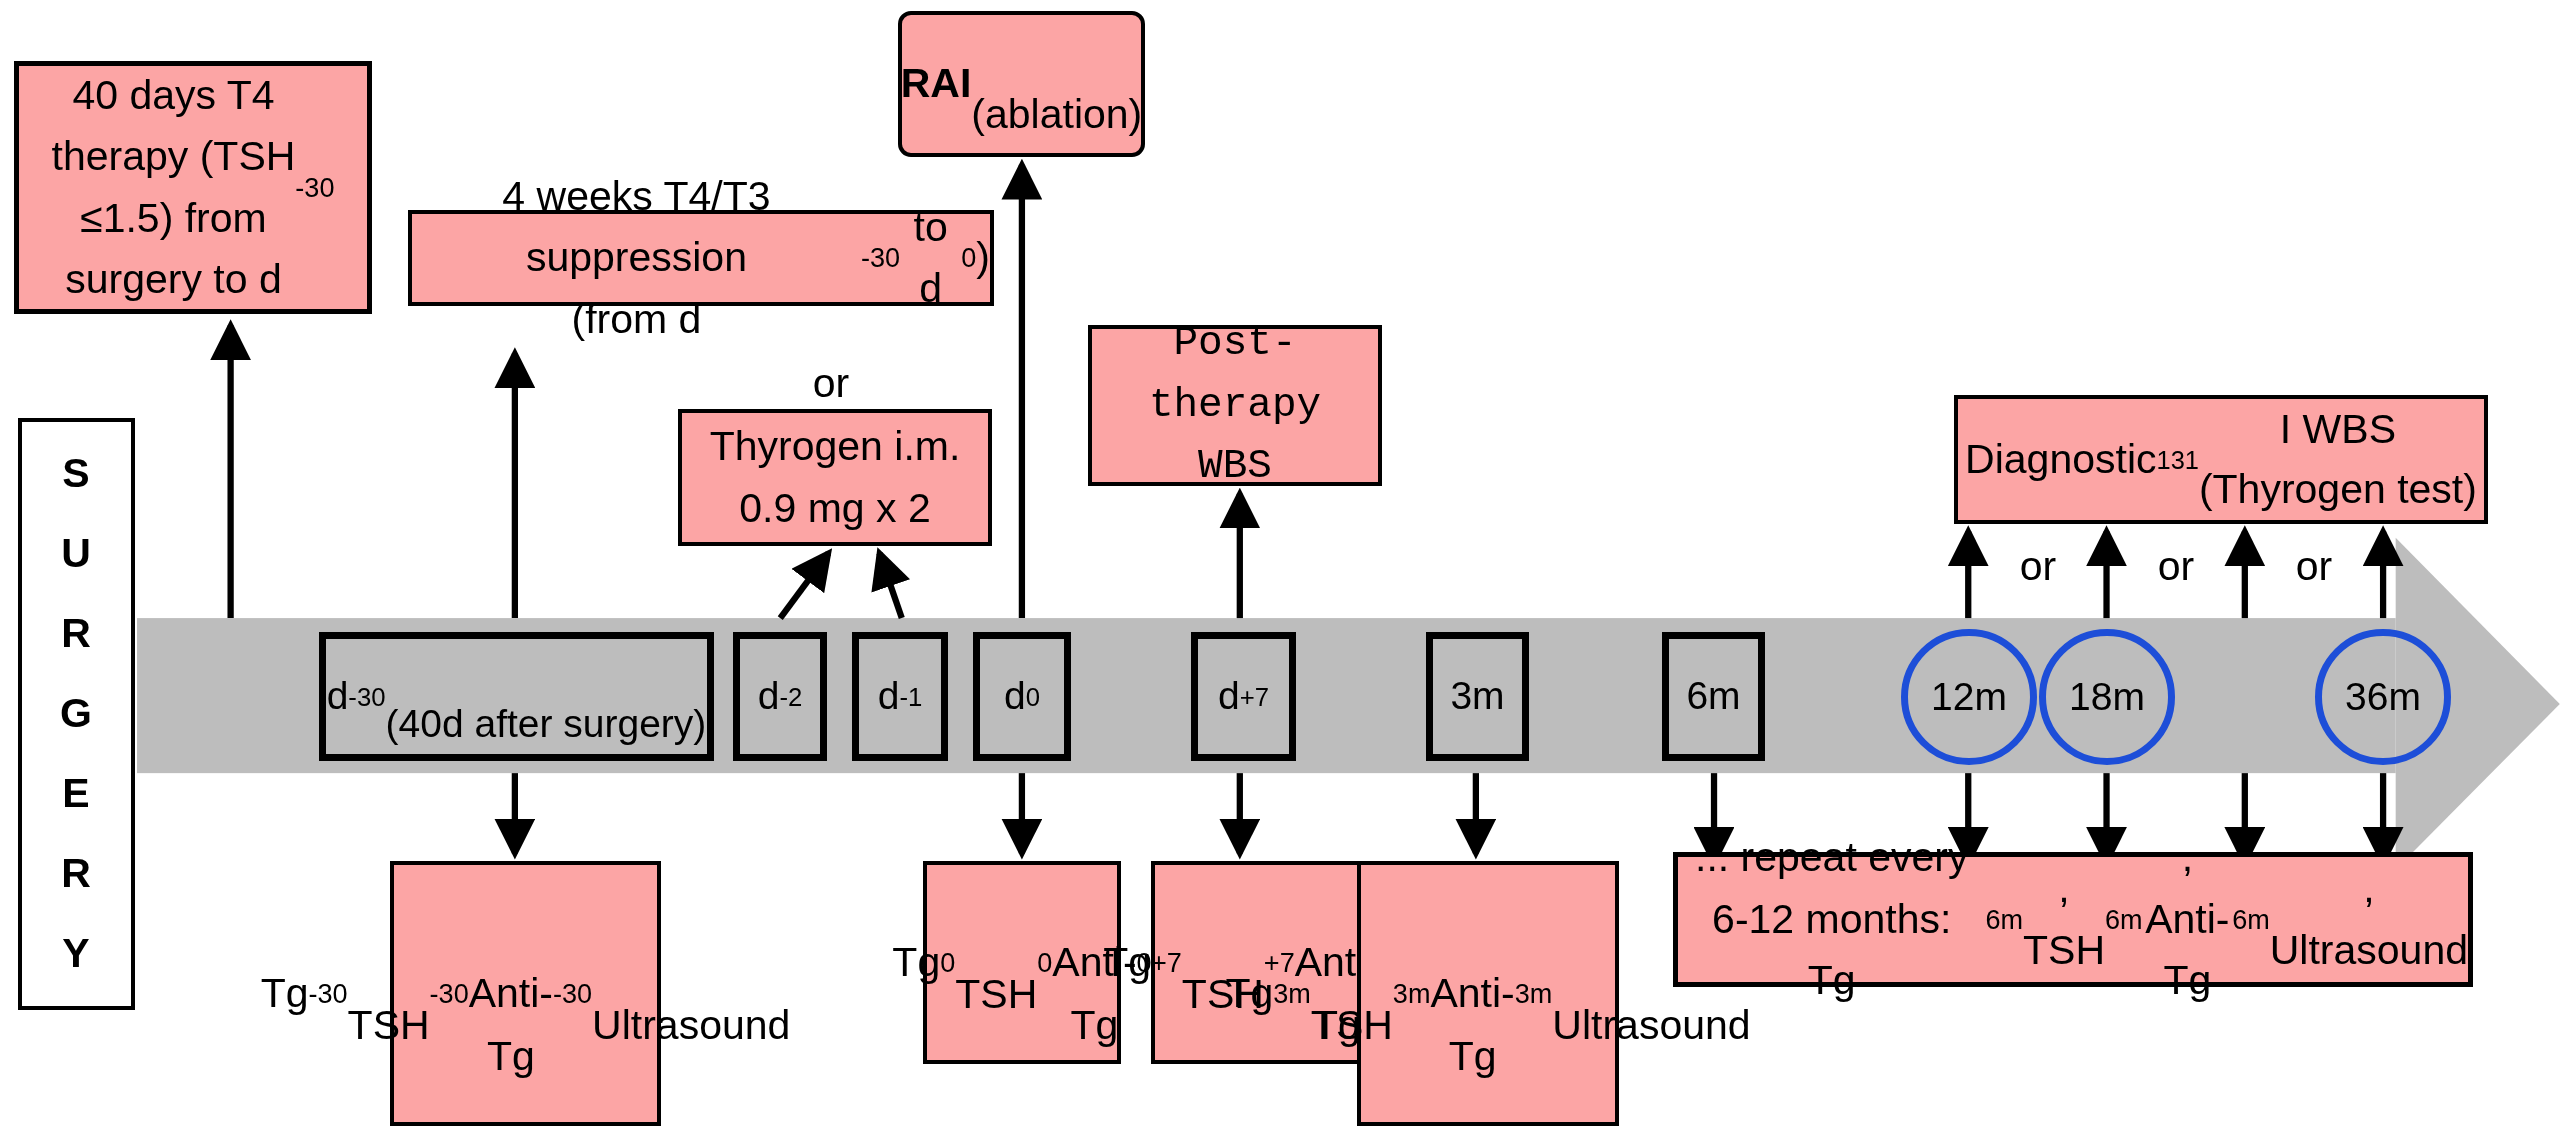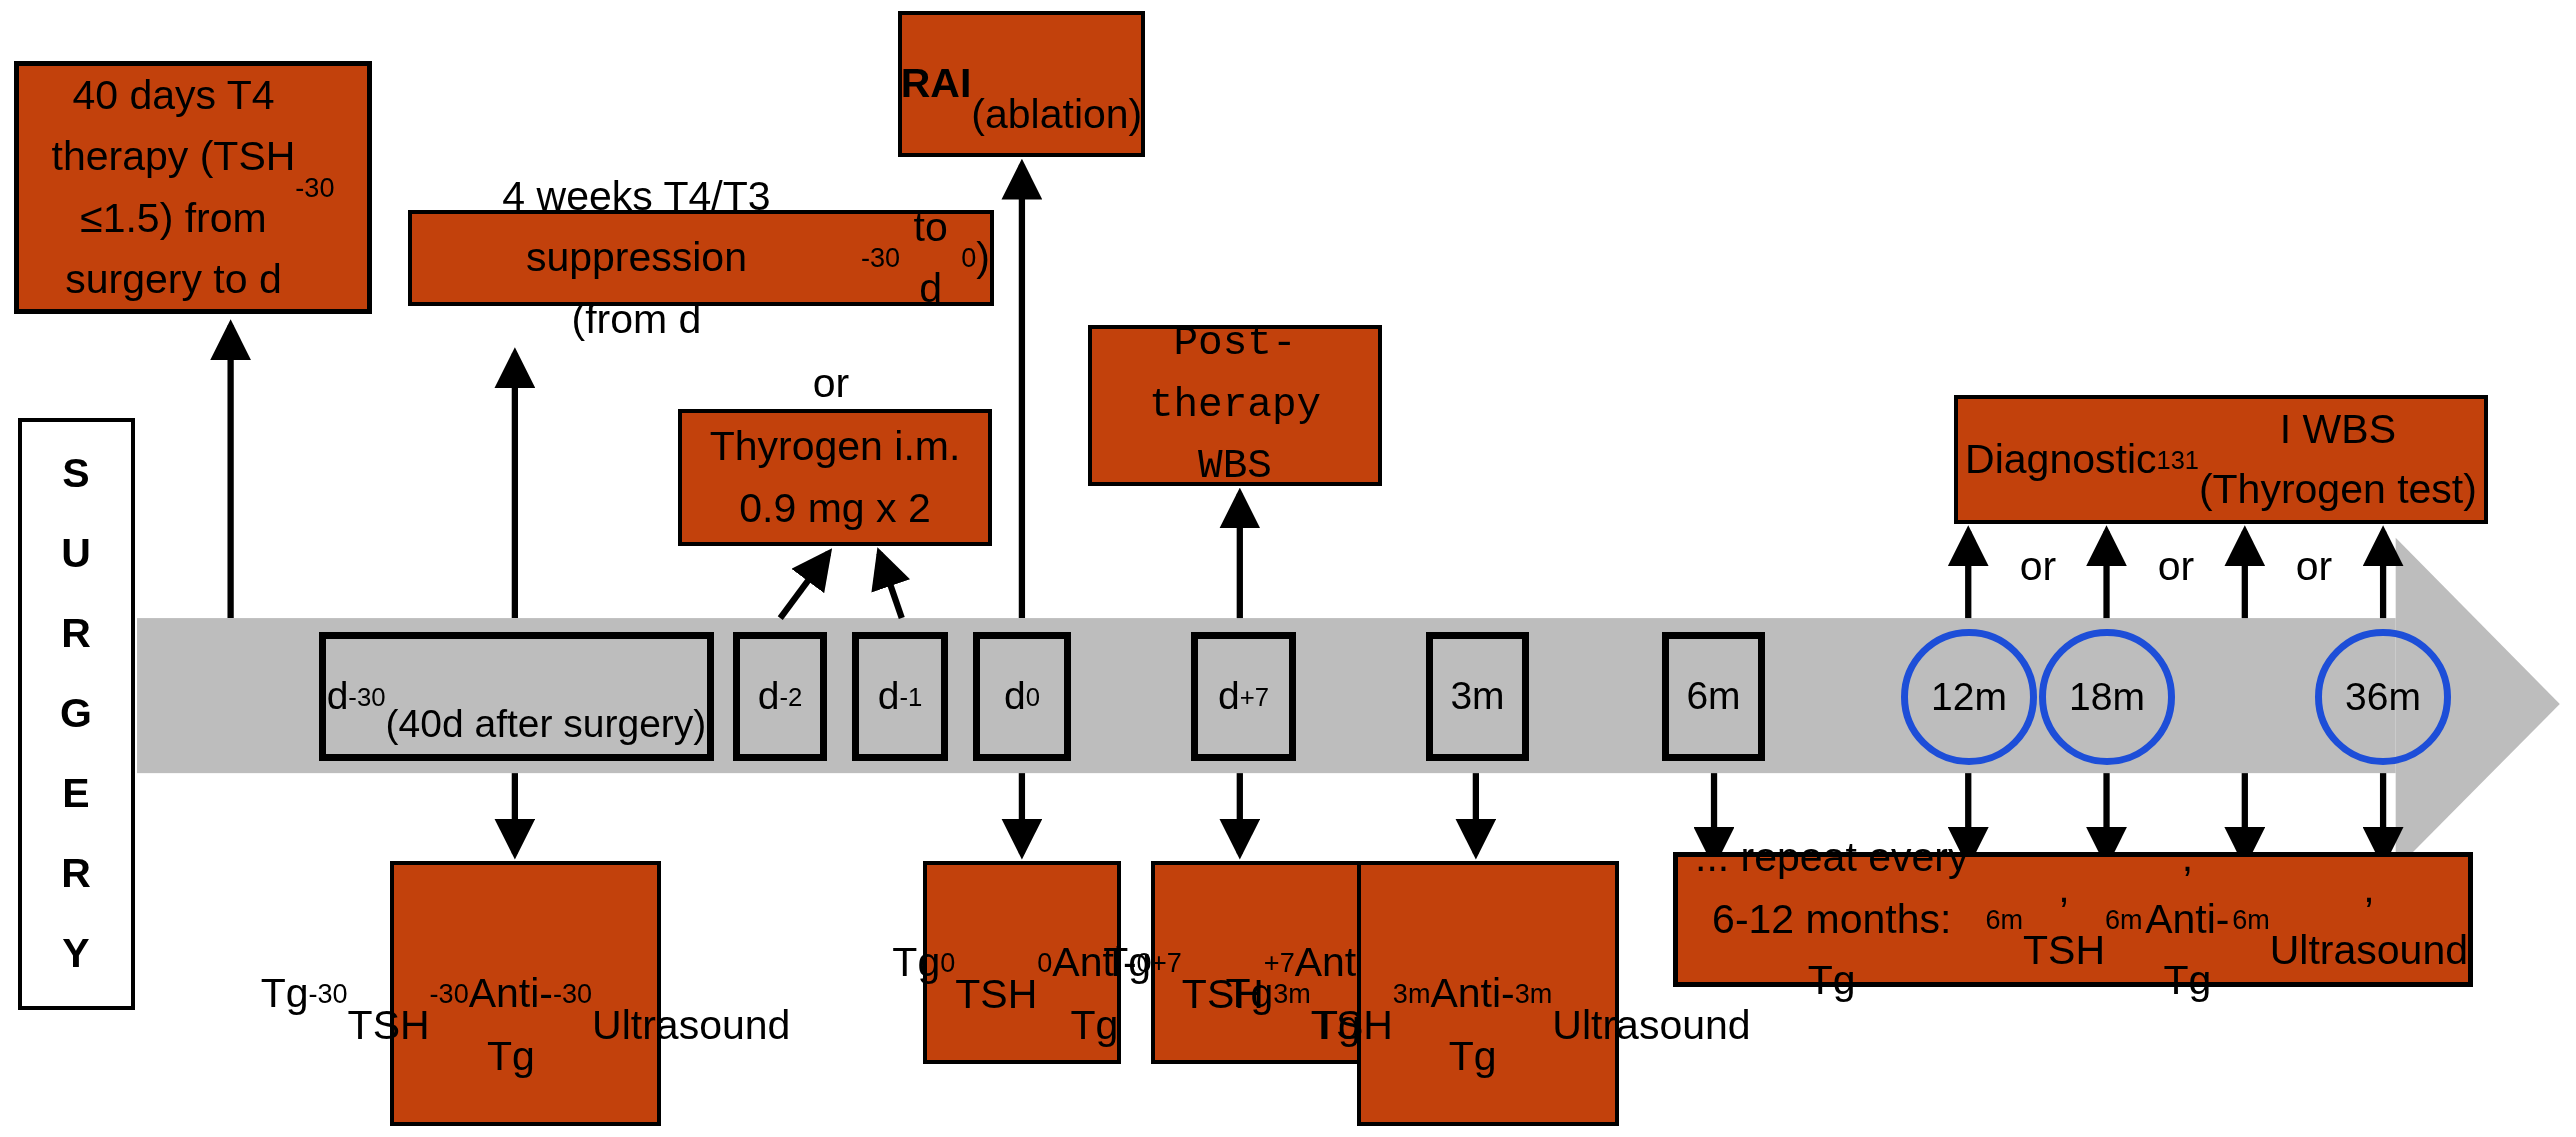--- a/index.html
+++ b/index.html
@@ -8,21 +8,21 @@
     width:2576px;height:1137px;
     background:#ffffff;
     font-family:"Liberation Sans", sans-serif;
     color:#000;
     overflow:hidden;
   }
   #gfx{position:absolute;left:0;top:0;}
   .ar{stroke-width:9;fill:none;}
   .box{
     position:absolute;
-    background:#c2410c;
+    background:#fca5a5;
     border:4.9px solid #000;
     display:flex;align-items:center;justify-content:center;
     text-align:center;
     font-size:41px;line-height:1.5;
     box-sizing:border-box;
   }
   .tl-box{
     position:absolute;
     background:transparent;
     border:7px solid #000;
@@ -100,21 +100,21 @@
   <div id="surgery-box">S<br>U<br>R<br>G<br>E<br>R<br>Y</div>
 
   <div class="box" style="left:14px;top:61px;width:358px;height:253px;border-width:5.6px;">40 days T4<br>therapy (TSH<br>≤1.5) from<br>surgery to d<sub>-30</sub></div>
 
   <div class="box" style="left:408px;top:210px;width:586px;height:96px;text-align:center;">4 weeks T4/T3 suppression<br>(from d<sub>-30</sub> to d<sub>0</sub>)</div>
 
   <div class="or" style="left:789px;top:353px;width:84px;height:60px;">or</div>
 
   <div class="box" style="left:678px;top:409px;width:314px;height:137px;">Thyrogen i.m.<br>0.9 mg x 2</div>
 
-  <div class="box" style="left:898px;top:11.2px;width:247px;height:146px;"><b>RAI</b><br>(ablation)</div>
+  <div class="box" style="left:898px;top:11.2px;width:247px;height:146px;border-radius:13px;"><b>RAI</b><br>(ablation)</div>
 
   <div class="box" style="left:1088px;top:325px;width:294px;height:161px;font-family:Liberation Mono, monospace;">Post-therapy<br>WBS</div>
 
   <div class="box" style="left:1914px;top:395px;width:534px;height:129px;line-height:1.45;margin-left:40px;">Diagnostic <sup>131</sup>I WBS<br>(Thyrogen test)</div>
 
   <div class="or" style="left:2003px;top:538px;width:70px;height:56px;">or</div>
   <div class="or" style="left:2141px;top:538px;width:70px;height:56px;">or</div>
   <div class="or" style="left:2279px;top:538px;width:70px;height:56px;">or</div>
 
   <div class="tl-box" style="left:319px;top:632px;width:395px;height:129px;">d<sub>-30</sub><br>(40d after surgery)</div>

